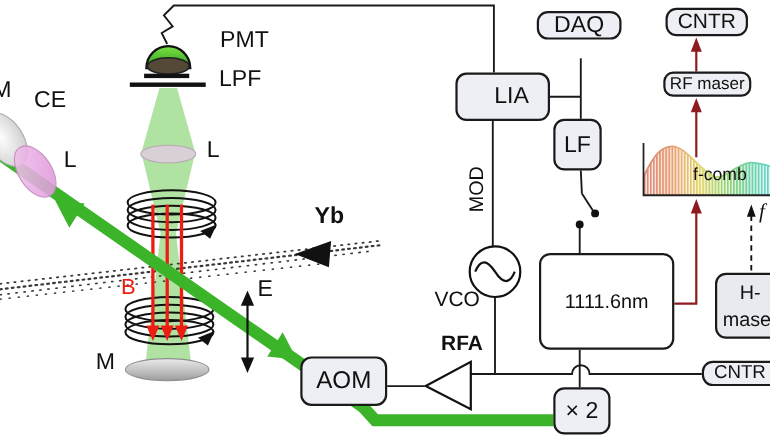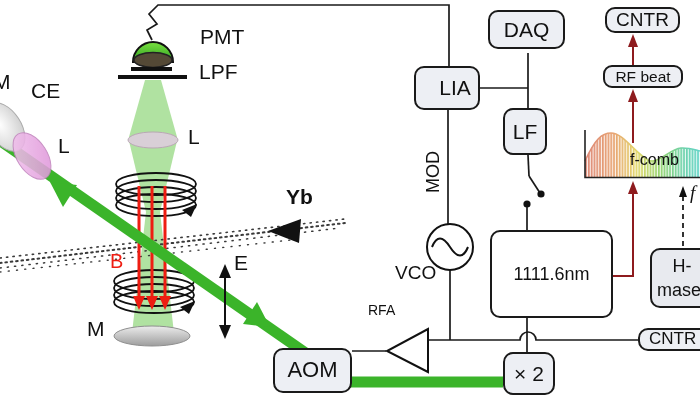--- a/index.html
+++ b/index.html
@@ -182,43 +182,43 @@
   </g>
 
   <g>
     <path d="M585,161 C595,139 602,133 611,133 C623,133 634,152 648,160 C658,165 669,149 681,148 C688,147.5 694,149.5 700,151 L700,177 L585,177 Z" fill="url(#combgrad)"></path>
     <rect x="585" y="125" width="115" height="52" fill="url(#teeth)" clip-path="url(#combclip)"></rect>
     <path d="M585,161 C595,139 602,133 611,133 C623,133 634,152 648,160 C658,165 669,149 681,148 C688,147.5 694,149.5 700,151" fill="none" stroke="url(#combgrad)" stroke-width="1.6"></path>
     <path d="M585,130 V177.5 H700" fill="none" stroke="#222" stroke-width="1.6"></path>
   </g>
 </svg>
 
-  <div class="box" style="left:488px;top:10px;width:77px;height:39px;font-size:21px;">
+  <div class="box" style="left:488px;top:10px;width:77px;height:26px;font-size:21px;">
       <span>DAQ</span>
     </div>
-  <div class="box" style="left:414px;top:66px;width:66px;height:44px;font-size:21px;padding-left:16px;">
+  <div class="box" style="left:414px;top:66px;width:86px;height:44px;font-size:21px;padding-left:16px;">
       <span>LIA</span>
     </div>
   <div class="box" style="left:503px;top:108px;width:44px;height:47px;font-size:21px;">
       <span>LF</span>
     </div>
   <div class="box white stack" style="left:490px;top:230px;width:123px;height:88px;font-size:18px;line-height:1.45;">
     <span>1111.6nm</span>
   </div>
-  <div class="box" style="left:273px;top:348px;width:79px;height:45px;font-size:22px;">
+  <div class="box" style="left:273px;top:324px;width:79px;height:45px;font-size:22px;">
       <span>AOM</span>
     </div>
   <div class="box" style="left:503px;top:352px;width:52px;height:43px;font-size:21px;">
       <span>× 2</span>
     </div>
   <div class="box" style="left:605px;top:7px;width:75px;height:26px;font-size:19px;">
       <span>CNTR</span>
     </div>
   <div class="box" style="left:603px;top:65px;width:80px;height:23px;font-size:15.5px;border-radius:9px;">
-      <span>RF beat</span>
+      <span>RF maser</span>
     </div>
   <div class="box" style="left:638px;top:328px;width:74px;height:23px;font-size:17px;justify-content:flex-start;padding-left:9px;">
       <span>CNTR</span>
     </div>
   <div class="box stack" style="left:650px;top:248px;width:64px;height:60px;font-size:18px;line-height:1.35;background:#e8eaef;">
     <span>H-</span>
     <span>maser</span>
   </div>
 
   <div class="lbl" style="left:200px;top:26px;font-size:21px;">PMT</div>
@@ -226,17 +226,17 @@
   <div class="lbl" style="left:-7px;top:71px;font-size:21px;">M</div>
   <div class="lbl" style="left:31px;top:80px;font-size:21px;">CE</div>
   <div class="lbl" style="left:58px;top:135px;font-size:21px;">L</div>
   <div class="lbl" style="left:188px;top:126px;font-size:21px;">L</div>
   <div class="lbl" style="left:286px;top:186px;font-size:21px;font-weight:bold;">Yb</div>
   <div class="lbl red-text" style="left:110px;top:251px;font-size:20px;">B</div>
   <div class="lbl" style="left:234px;top:252px;font-size:21px;">E</div>
   <div class="lbl" style="left:87px;top:318px;font-size:21px;">M</div>
   <div class="lbl" style="left:403px;top:163px;width:60px;text-align:center;font-size:18px;transform:rotate(-90deg);">MOD</div>
   <div class="lbl" style="left:395px;top:263px;font-size:19px;">VCO</div>
-  <div class="lbl" style="left:368px;top:303px;font-size:14px;">RFA</div>
+  <div class="lbl" style="left:401px;top:303px;font-size:19px;font-weight:bold;">RFA</div>
   <div class="lbl" style="left:630px;top:152px;font-size:16px;z-index:3;">f-comb</div>
   <div class="lbl" style="left:690px;top:183px;font-size:19px;font-style:italic;font-family:'Liberation Serif',serif;">f</div>
 
 </div>
 
 </body></html>

